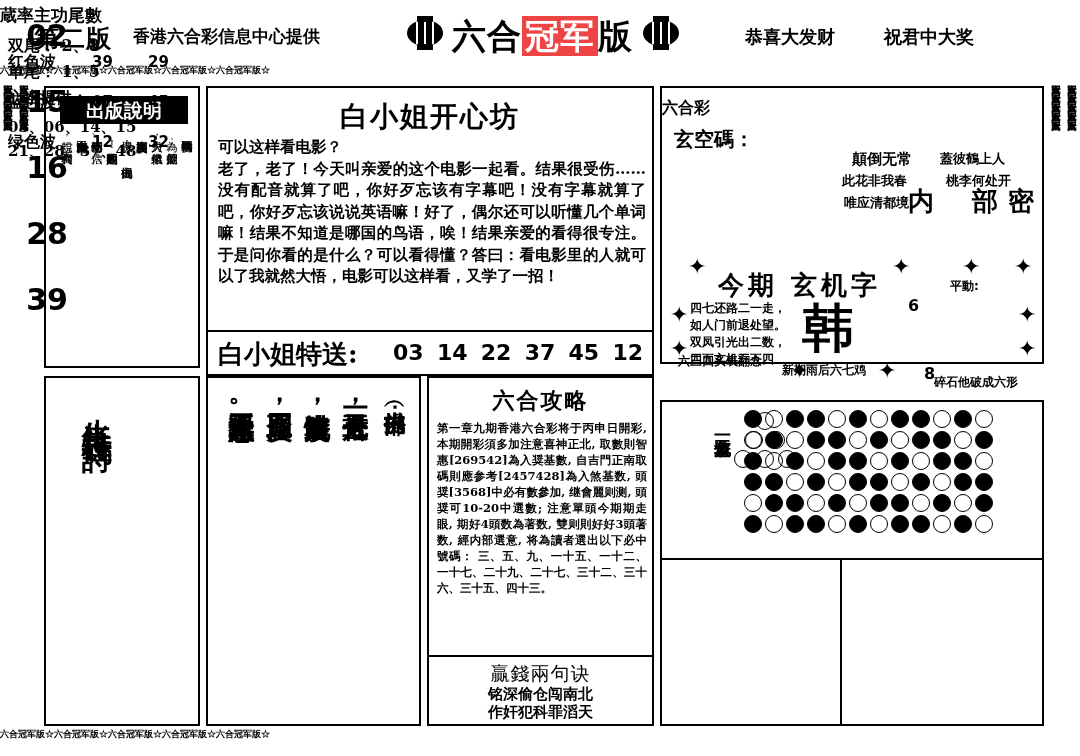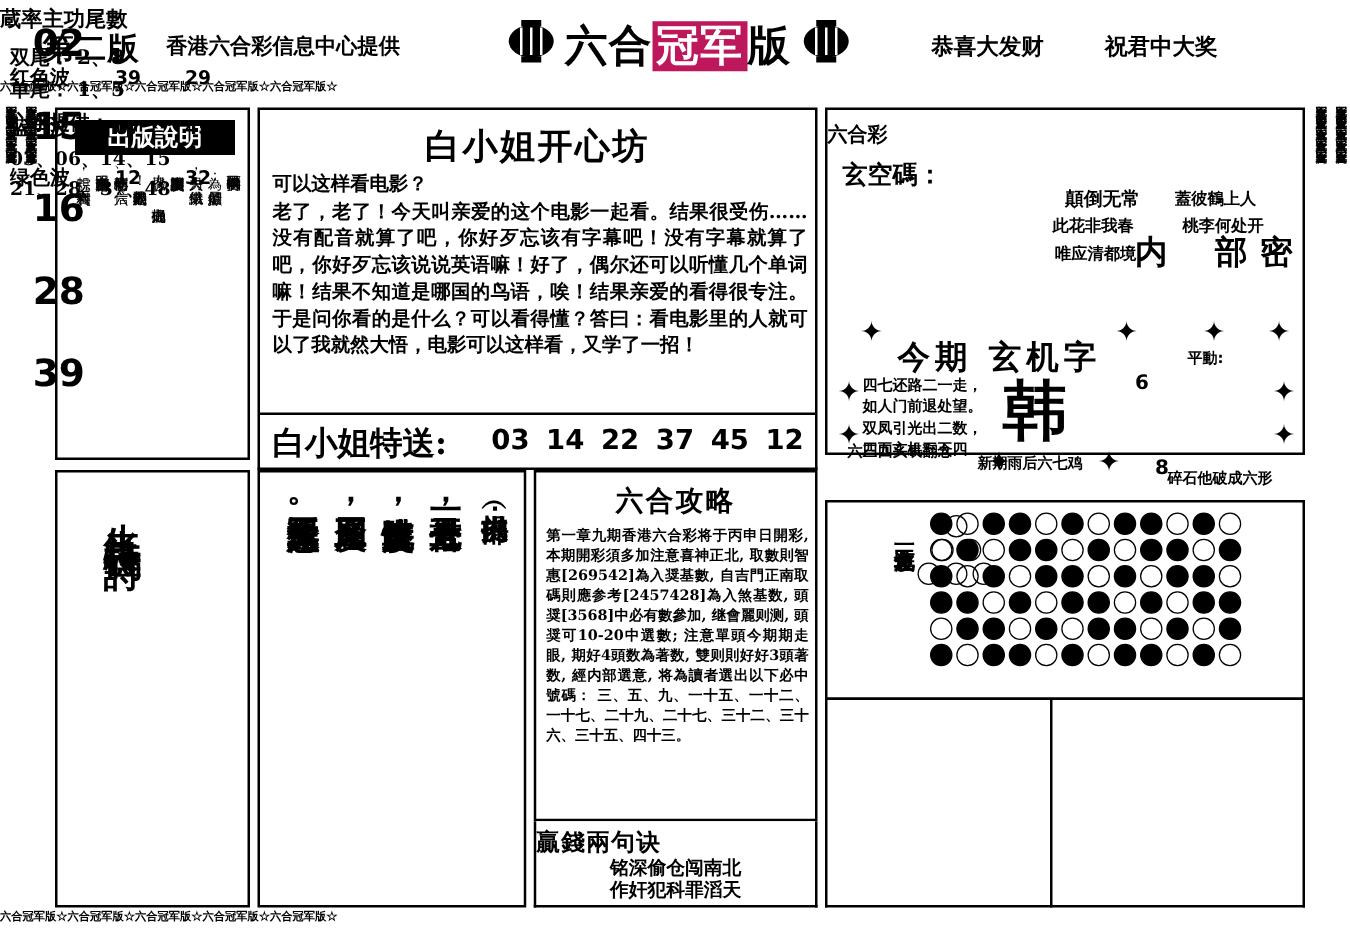--- a/index.html
+++ b/index.html
@@ -10,21 +10,21 @@
     color:#000;
     overflow:hidden;
   }
   .page{position:relative;width:1080px;height:756px;}
 
   
   .masthead{position:absolute;left:0;top:0;width:1080px;height:62px;}
   .mast-edition{position:absolute;left:34px;top:22px;font-size:25px;font-weight:bold;letter-spacing:1px;font-family:"DejaVu Serif","Liberation Serif",serif;}
   .mast-sub{position:absolute;left:133px;top:25px;font-size:17px;font-weight:bold;font-family:"DejaVu Serif","Liberation Serif",serif;}
   .mast-title{position:absolute;left:452px;top:14px;font-size:34px;font-weight:bold;font-family:"DejaVu Serif","Liberation Serif",serif;letter-spacing:1px;}
-  .mast-title .boxed{background:#be185d;color:#fff;padding:0 3px;}
+  .mast-title .boxed{background:#ef4444;color:#fff;padding:0 3px;}
   .mast-right1{position:absolute;left:745px;top:25px;font-size:18px;font-weight:bold;font-family:"DejaVu Serif","Liberation Serif",serif;}
   .mast-right2{position:absolute;left:884px;top:25px;font-size:18px;font-weight:bold;font-family:"DejaVu Serif","Liberation Serif",serif;}
   .lantern{position:absolute;width:42px;height:34px;}
   .lantern .body{position:absolute;left:3px;top:4px;width:36px;height:26px;border-radius:50%;background:#000;}
   .lantern .top{position:absolute;left:13px;top:0px;width:16px;height:5px;background:#000;}
   .lantern .bot{position:absolute;left:13px;top:29px;width:16px;height:5px;background:#000;}
   .lantern .stripe{position:absolute;top:6px;width:2px;height:22px;background:#fff;}
 
   
   .strip{position:absolute;background:#fff;overflow:hidden;font-size:9px;font-weight:bold;
@@ -103,21 +103,21 @@
       font-family:"DejaVu Sans","Liberation Sans",sans-serif;}
 
   
   #p-strategy{left:427px;top:376px;width:227px;height:281px;}
   #p-strategy .title{position:absolute;left:0;top:8px;width:100%;text-align:center;font-size:22px;font-weight:bold;
       font-family:"DejaVu Serif","Liberation Serif",serif;letter-spacing:2px;}
   #p-strategy .txt{position:absolute;left:8px;top:42px;width:210px;font-size:11.5px;line-height:16px;font-weight:bold;
       font-family:"DejaVu Serif","Liberation Serif",serif;text-align:justify;}
 
   #p-money{left:427px;top:657px;width:227px;height:69px;border-top:none;}
-  #p-money .t{position:absolute;left:0;top:4px;width:100%;text-align:left;font-size:19px;font-weight:bold;font-family:"DejaVu Serif","Liberation Serif",serif;letter-spacing:1px;}
+  #p-money .t{position:absolute;left:0;top:4px;width:100%;text-align:center;font-size:19px;font-weight:normal;font-family:"DejaVu Serif","Liberation Serif",serif;letter-spacing:1px;}
   #p-money .l1{position:absolute;left:0;top:28px;width:100%;text-align:center;font-size:15px;font-weight:bold;font-family:"DejaVu Serif","Liberation Serif",serif;}
   #p-money .l2{position:absolute;left:0;top:46px;width:100%;text-align:center;font-size:15px;font-weight:bold;font-family:"DejaVu Serif","Liberation Serif",serif;}
 
   
   #p-wave{left:660px;top:400px;width:384px;height:160px;}
   #p-wave .lbl{position:absolute;left:14px;top:24px;width:58px;writing-mode:vertical-rl;text-orientation:upright;
       font-size:17px;font-weight:bold;line-height:22px;font-family:"DejaVu Serif","Liberation Serif",serif;}
   .ballgrid{position:absolute;right:8px;top:8px;width:290px;}
   .ballrow{display:flex;gap:3px;margin-bottom:3px;}
   .ball{width:18px;height:18px;border-radius:50%;border:1.5px solid #000;box-sizing:border-box;}

